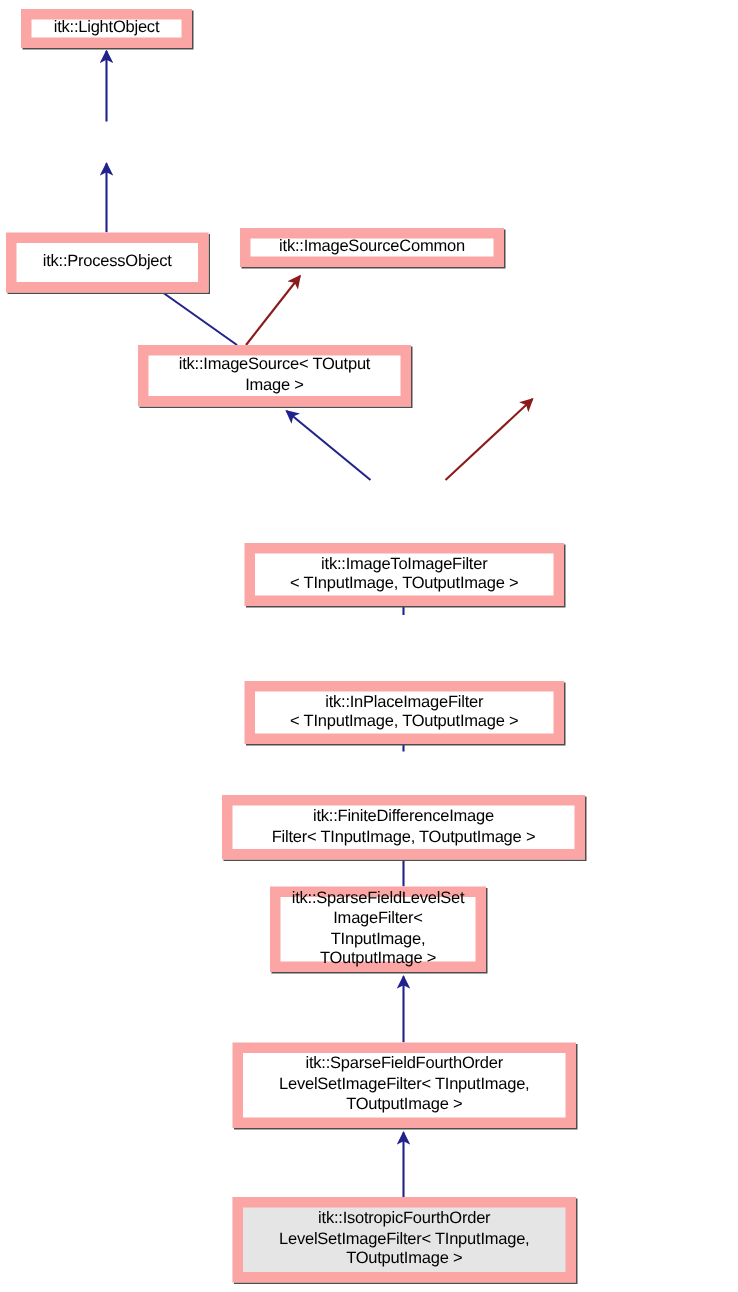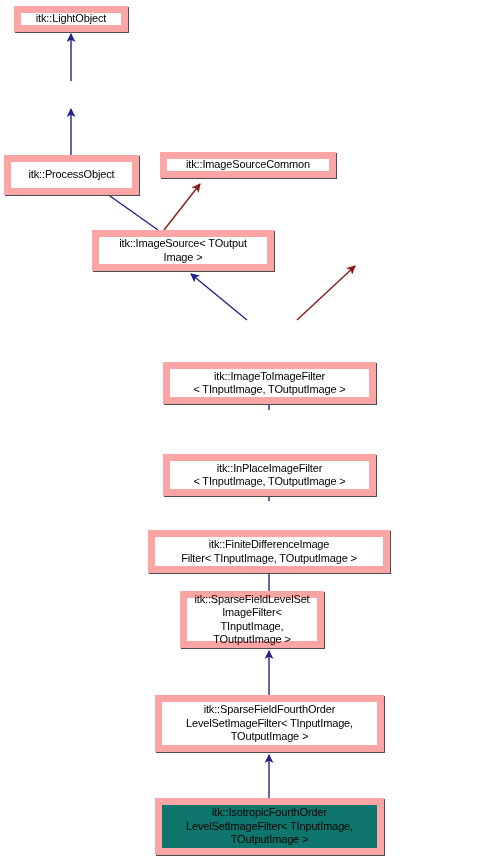--- a/index.html
+++ b/index.html
@@ -35,21 +35,21 @@
     text-align: center;
     display: flex;
     align-items: center;
     justify-content: center;
     white-space: pre-line;
     letter-spacing: -0.15px;
     box-shadow: 1px 1px 0 0 #4d4d4d;
     z-index: 2;
   }
   .node.highlight {
-    background: #0f766e;
+    background: #e5e5e5;
   }
   .node .label {
     display: block;
     width: 100%;
     padding: 0 3px;
     box-sizing: border-box;
   }
 </style>
 </head>
 <body>

